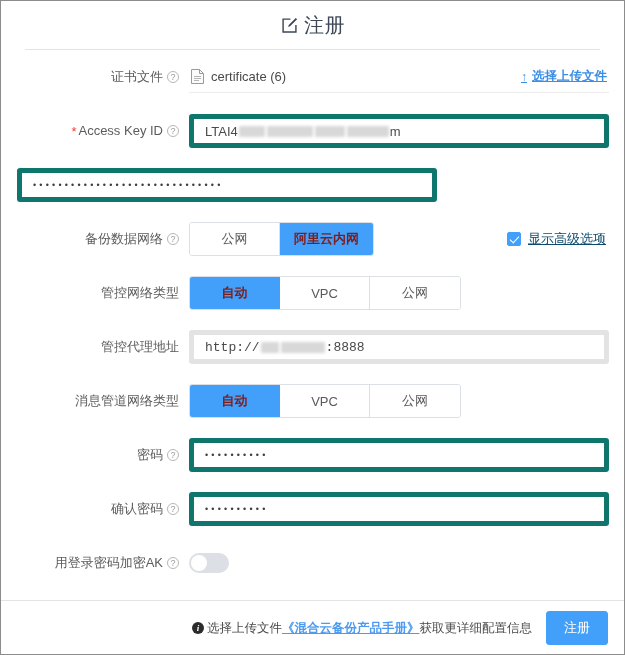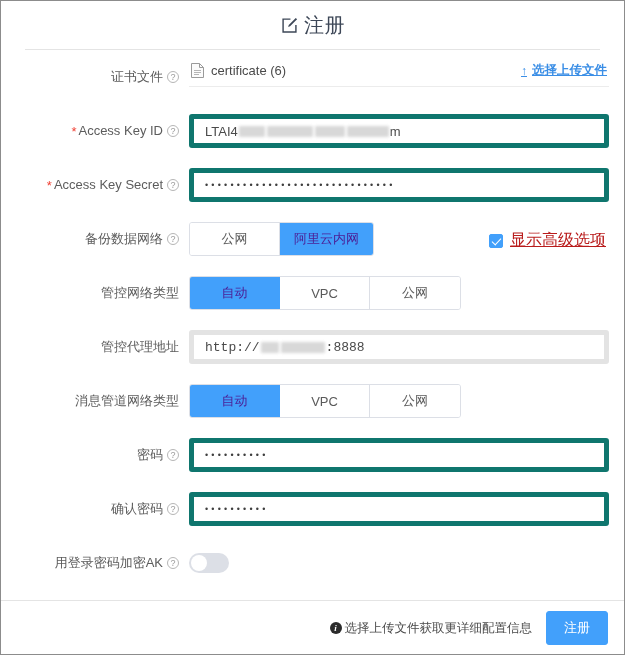--- a/index.html
+++ b/index.html
@@ -100,21 +100,21 @@
     min-width: 0;
   }
 
   
   .cert-line {
     display: flex;
     align-items: center;
     justify-content: space-between;
     border-bottom: 1px solid #ececec;
     padding: 0 2px 7px 2px;
-    margin-top: 2px;
+    margin-top: 8px;
     width: 420px;
   }
   .cert-left {
     display: flex;
     align-items: center;
     gap: 7px;
     font-size: 13px;
     color: #4a4a4a;
   }
   .file-icon { width: 13px; height: 15px; display:inline-block; line-height:0; }
@@ -183,22 +183,23 @@
     font-size: 13px;
     color: #5a5a5a;
     border-right: 1px solid #dcdfe6;
     background: #fff;
     cursor: pointer;
     white-space: nowrap;
   }
   .seg-btn:last-child { border-right: none; }
   .seg-btn.active {
     background: #42a0fb;
-    color: #4c1d95;
+    color: #7f1d1d;
     border-right-color: #42a0fb;
+    font-weight: bold;
   }
 
   
   .adv-opt {
     position: absolute;
     right: 2px;
     top: 8px;
     display: flex;
     align-items: center;
     gap: 7px;
@@ -215,22 +216,22 @@
   .cbox::after {
     content: "";
     position: absolute;
     left: 4px; top: 1px;
     width: 4px; height: 8px;
     border: solid #fff;
     border-width: 0 1.6px 1.6px 0;
     transform: rotate(43deg);
   }
   .adv-label {
-    font-size: 16px;
-    color: #b91c1c;
+    font-size: 13px;
+    color: #0c4a6e;
     text-decoration: underline;
     white-space: nowrap;
   }
 
   
   .switch {
     width: 40px; height: 20px;
     border-radius: 10px;
     background: #dcdfe6;
     position: relative;
@@ -350,23 +351,20 @@
             <span class="redact" style="width:26px"></span>
             <span class="redact" style="width:46px"></span>
             <span class="redact" style="width:30px"></span>
             <span class="redact" style="width:42px"></span>
             <span>m</span>
         </div>
       </div>
     </div>
 
     <div class="row">
-      <div class="lbl">
-        <span class="req-star">*</span><span>Access Key Secret</span><span class="q-icon">?</span>
-      </div>
       <div class="ctrl">
         <div class="inp">
           <span class="dots">••••••••••••••••••••••••••••••</span>
         </div>
       </div>
     </div>
 
     <div class="row">
       <div class="lbl">
         <span>备份数据网络</span><span class="q-icon">?</span>
@@ -455,18 +453,19 @@
         </div>
       </div>
     </div>
 
   </div>
 
   <div class="dlg-footer">
     <div class="footer-note">
       <span class="info-icon">i</span>
         <span>选择上传文件 </span>
+        <span class="manual-link">《混合云备份产品手册》</span>
         <span> 获取更详细配置信息</span>
     </div>
     <button class="primary-btn">注册</button>
   </div>
 
 </div>
 
 </body></html>

